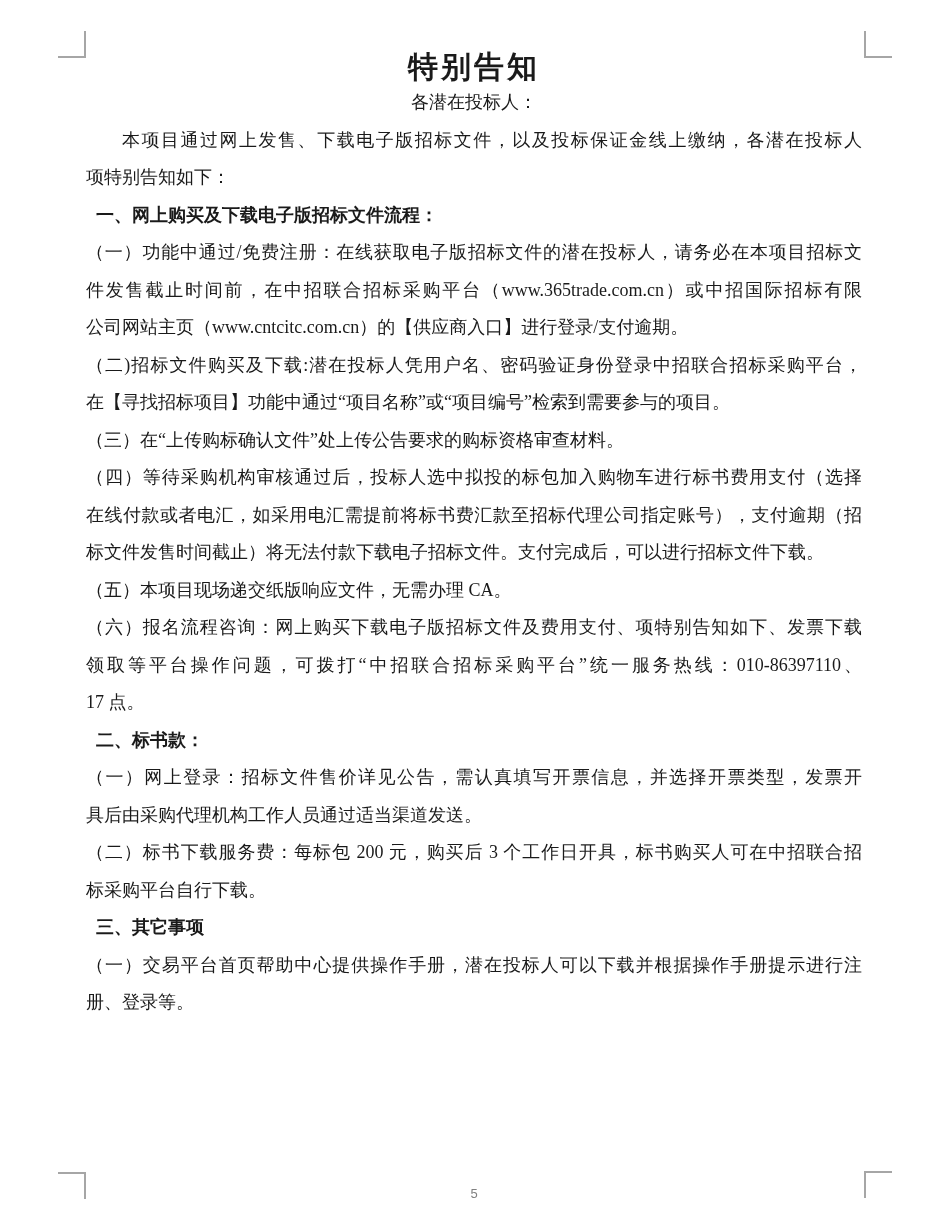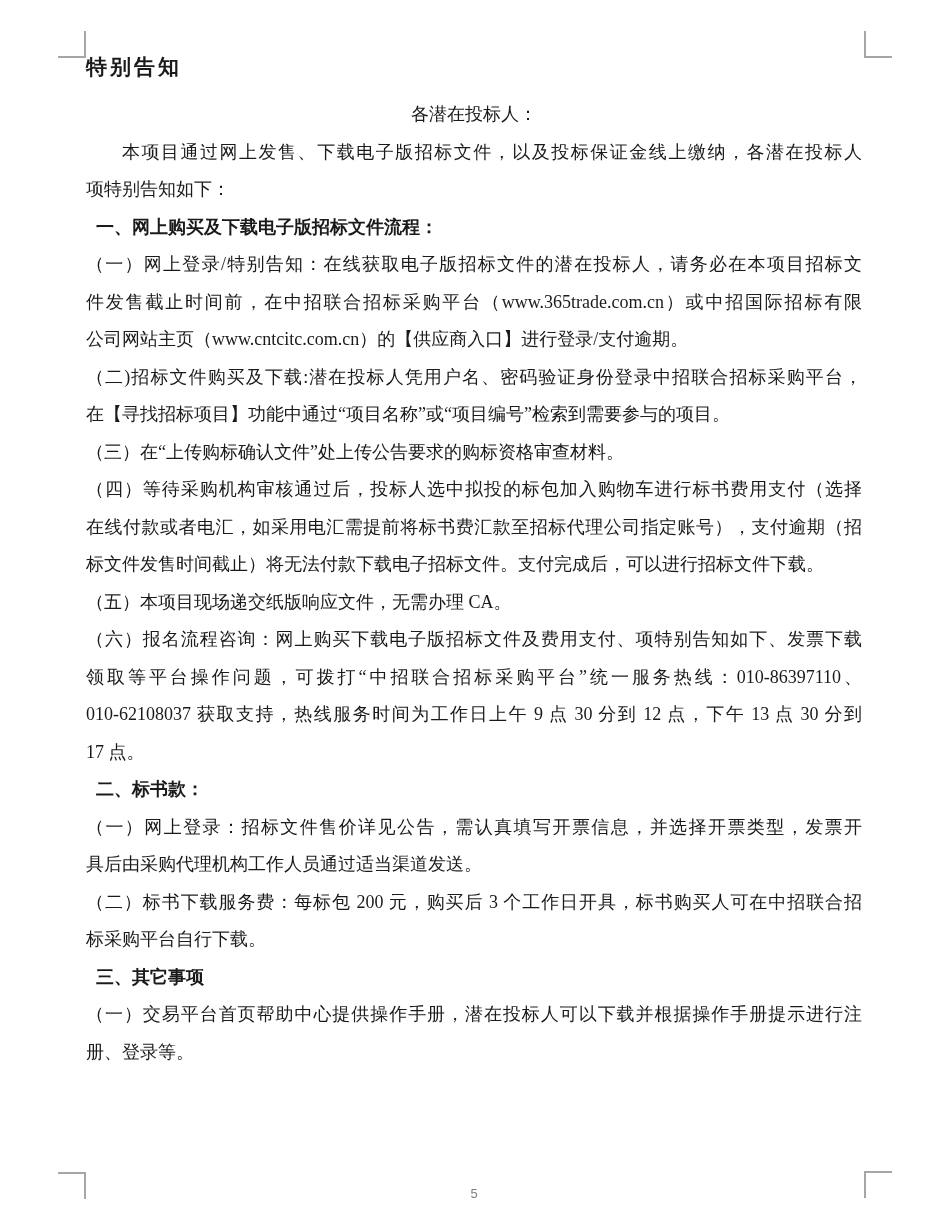--- a/index.html
+++ b/index.html
@@ -15,25 +15,25 @@
   
   .cropmark { position: absolute; width: 26px; height: 25px; }
   .cropmark.tl { left: 58px; top: 31px;  border-right: 2px solid #a6a6a6; border-bottom: 2px solid #a6a6a6; }
   .cropmark.tr { left: 864px; top: 31px; border-left: 2px solid #a6a6a6;  border-bottom: 2px solid #a6a6a6; }
   .cropmark.bl { left: 58px; top: 1172px;  border-right: 2px solid #a6a6a6; border-top: 2px solid #a6a6a6; }
   .cropmark.br { left: 864px; top: 1171px; border-left: 2px solid #a6a6a6;  border-top: 2px solid #a6a6a6; }
 
   .doc { position: absolute; left: 86px; top: 50px; width: 776px; }
 
   .title {
-    margin: 0 0 12px 0;
-    font-size: 21px;
+    margin: 0 0 0 0;
+    font-size: 30px;
     font-weight: bold;
     line-height: 34px;
-    text-align: left;
+    text-align: center;
     letter-spacing: 3px;
   }
   .para, .heading {
     margin: 0;
     font-size: 18px;
     line-height: 37.5px;
     font-weight: normal;
   }
   .heading { font-weight: bold; margin-left: 10px; }
   .salutation { text-align: center; }
@@ -70,21 +70,21 @@
     <p class="para salutation">各潜在投标人：</p>
 
     <div class="para">
         <div class="line indent">本项目通过网上发售、下载电子版招标文件，以及投标保证金线上缴纳，各潜在投标人</div>
         <div class="line last">项特别告知如下：</div>
       </div>
 
     <h2 class="heading">一、网上购买及下载电子版招标文件流程：</h2>
 
     <div class="para">
-        <div class="line">（一）网上登录/特别告知：在线获取电子版招标文件的潜在投标人，请务必在本项目招标文</div>
+        <div class="line">（一）功能中通过/免费注册：在线获取电子版招标文件的潜在投标人，请务必在本项目招标文</div>
         <div class="line">件发售截止时间前，在中招联合招标采购平台（www.365trade.com.cn）或中招国际招标有限</div>
         <div class="line last">公司网站主页（www.cntcitc.com.cn）的【供应商入口】进行登录/支付逾期。</div>
       </div>
     <div class="para">
         <div class="line">（二)招标文件购买及下载:潜在投标人凭用户名、密码验证身份登录中招联合招标采购平台，</div>
         <div class="line last">在【寻找招标项目】功能中通过“项目名称”或“项目编号”检索到需要参与的项目。</div>
       </div>
     <div class="para">
         <div class="line last">（三）在“上传购标确认文件”处上传公告要求的购标资格审查材料。</div>
       </div>
@@ -92,21 +92,20 @@
         <div class="line">（四）等待采购机构审核通过后，投标人选中拟投的标包加入购物车进行标书费用支付（选择</div>
         <div class="line">在线付款或者电汇，如采用电汇需提前将标书费汇款至招标代理公司指定账号），支付逾期（招</div>
         <div class="line last">标文件发售时间截止）将无法付款下载电子招标文件。支付完成后，可以进行招标文件下载。</div>
       </div>
     <div class="para">
         <div class="line last">（五）本项目现场递交纸版响应文件，无需办理 CA。</div>
       </div>
     <div class="para">
         <div class="line">（六）报名流程咨询：网上购买下载电子版招标文件及费用支付、项特别告知如下、发票下载</div>
         <div class="line">领取等平台操作问题，可拨打“中招联合招标采购平台”统一服务热线：010-86397110、</div>
-        <div class="line">010-62108037 获取支持，热线服务时间为工作日上午 9 点 30 分到 12 点，下午 13 点 30 分到</div>
         <div class="line last">17 点。</div>
       </div>
 
     <h2 class="heading">二、标书款：</h2>
 
     <div class="para">
         <div class="line">（一）网上登录：招标文件售价详见公告，需认真填写开票信息，并选择开票类型，发票开</div>
         <div class="line last">具后由采购代理机构工作人员通过适当渠道发送。</div>
       </div>
     <div class="para">

